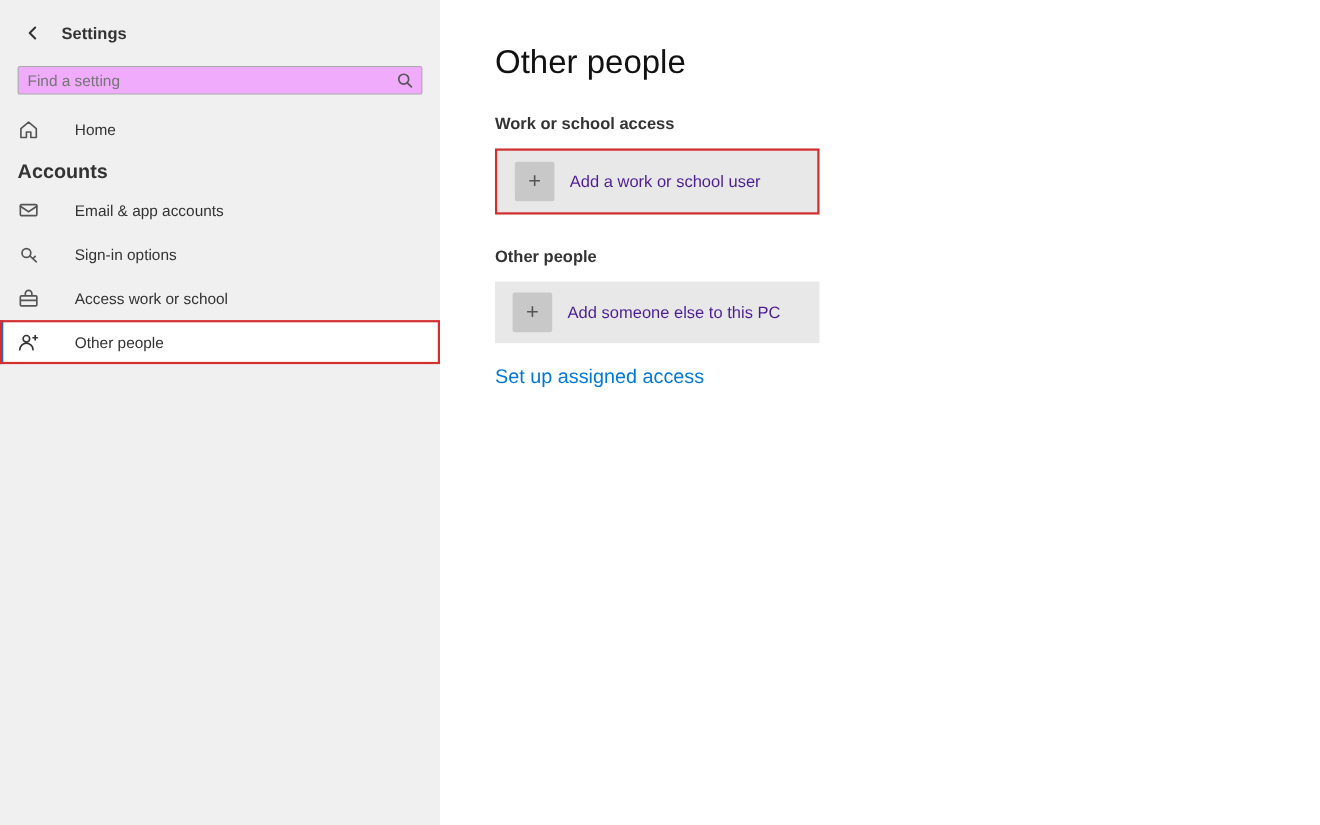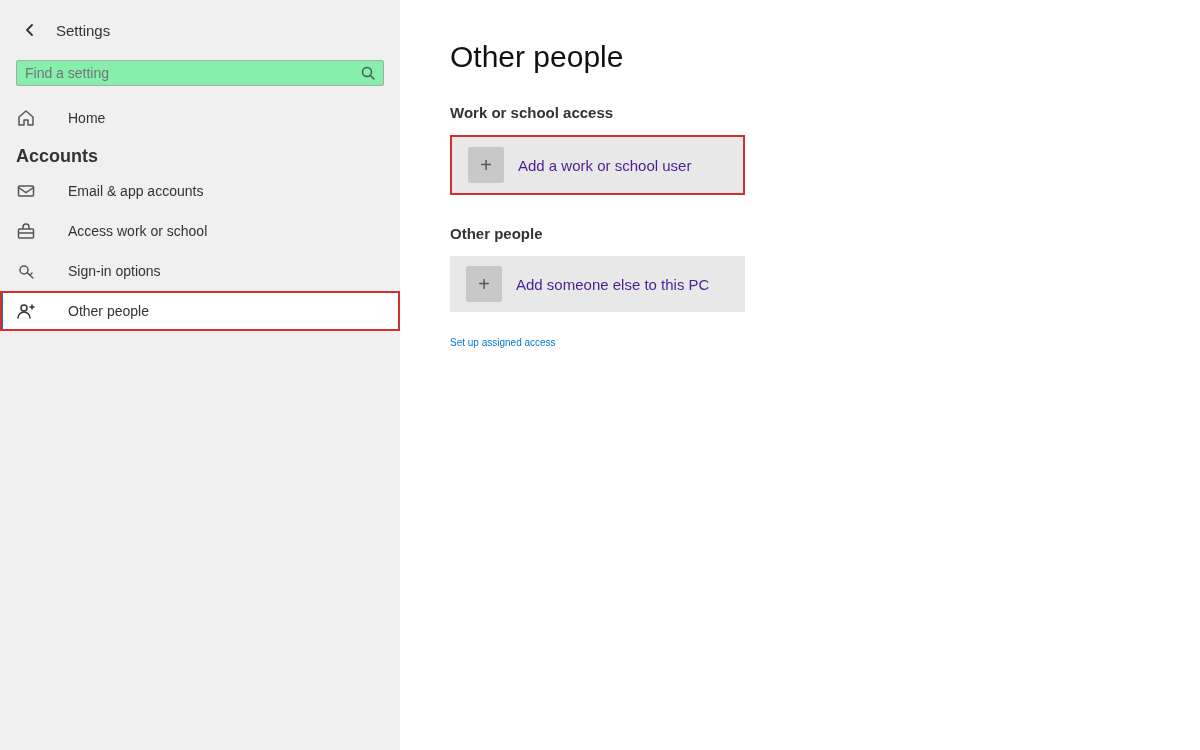--- a/index.html
+++ b/index.html
@@ -39,29 +39,29 @@
       align-items: center;
       justify-content: center;
       width: 28px;
       height: 28px;
       border-radius: 50%;
       color: #333;
     }
 
     .sidebar-title {
       font-size: 15px;
-      font-weight: 400;
+      font-weight: 700;
       color: #333;
     }
 
     .search-box {
       margin: 8px 16px 12px 16px;
       display: flex;
       align-items: center;
-      background: #86efac;
+      background: #f0abfc;
       border: 1px solid #aaa;
       border-radius: 2px;
       padding: 4px 8px;
     }
 
     .search-input {
       border: none;
       outline: none;
       flex: 1;
       font-size: 14px;
@@ -180,21 +180,21 @@
     .btn-label {
       font-size: 15px;
       color: #4c1d95;
       text-align: left;
     }
 
     .link-btn {
       background: none;
       border: none;
       color: #0078d7;
-      font-size: 10px;
+      font-size: 18px;
       cursor: pointer;
       padding: 0;
       text-decoration: none;
     }
 
     
     svg { display: block; }
   </style>
 </head>
 <body>
@@ -237,37 +237,37 @@
         <rect x="1.5" y="4" width="15" height="10" rx="1" stroke="#555" stroke-width="1.5"></rect>
         <path d="M1.5 5.5L9 10.5L16.5 5.5" stroke="#555" stroke-width="1.5" stroke-linecap="round"></path>
       </svg>
     </span>
     <span>Email &amp; app accounts</span>
   </div>
 
   <div class="nav-item">
     <span class="nav-icon">
       <svg width="18" height="18" viewBox="0 0 18 18" fill="none">
+        <circle cx="7" cy="8" r="4" stroke="#555" stroke-width="1.5"></circle>
+        <path d="M10 10.5L16 16" stroke="#555" stroke-width="1.5" stroke-linecap="round"></path>
+        <path d="M13 13L15 11" stroke="#555" stroke-width="1.5" stroke-linecap="round"></path>
+      </svg>
+    </span>
+    <span>Sign-in options</span>
+  </div>
+
+  <div class="nav-item">
+    <span class="nav-icon">
+      <svg width="18" height="18" viewBox="0 0 18 18" fill="none">
         <rect x="1.5" y="7" width="15" height="9" rx="1" stroke="#555" stroke-width="1.5"></rect>
         <path d="M6 7V5a3 3 0 016 0v2" stroke="#555" stroke-width="1.5"></path>
         <line x1="1.5" y1="11" x2="16.5" y2="11" stroke="#555" stroke-width="1.5"></line>
       </svg>
     </span>
     <span>Access work or school</span>
-  </div>
-
-  <div class="nav-item">
-    <span class="nav-icon">
-      <svg width="18" height="18" viewBox="0 0 18 18" fill="none">
-        <circle cx="7" cy="8" r="4" stroke="#555" stroke-width="1.5"></circle>
-        <path d="M10 10.5L16 16" stroke="#555" stroke-width="1.5" stroke-linecap="round"></path>
-        <path d="M13 13L15 11" stroke="#555" stroke-width="1.5" stroke-linecap="round"></path>
-      </svg>
-    </span>
-    <span>Sign-in options</span>
   </div>
 
   <div class="nav-item active active-outlined">
     <span class="nav-icon">
       <svg width="18" height="18" viewBox="0 0 18 18" fill="none">
         <circle cx="7" cy="6" r="3" stroke="#333" stroke-width="1.5"></circle>
         <path d="M1 16c0-3.3 2.7-6 6-6s6 2.7 6 6" stroke="#333" stroke-width="1.5" stroke-linecap="round"></path>
         <line x1="13" y1="5" x2="17" y2="5" stroke="#333" stroke-width="1.5" stroke-linecap="round"></line>
         <line x1="15" y1="3" x2="15" y2="7" stroke="#333" stroke-width="1.5" stroke-linecap="round"></line>
       </svg>

